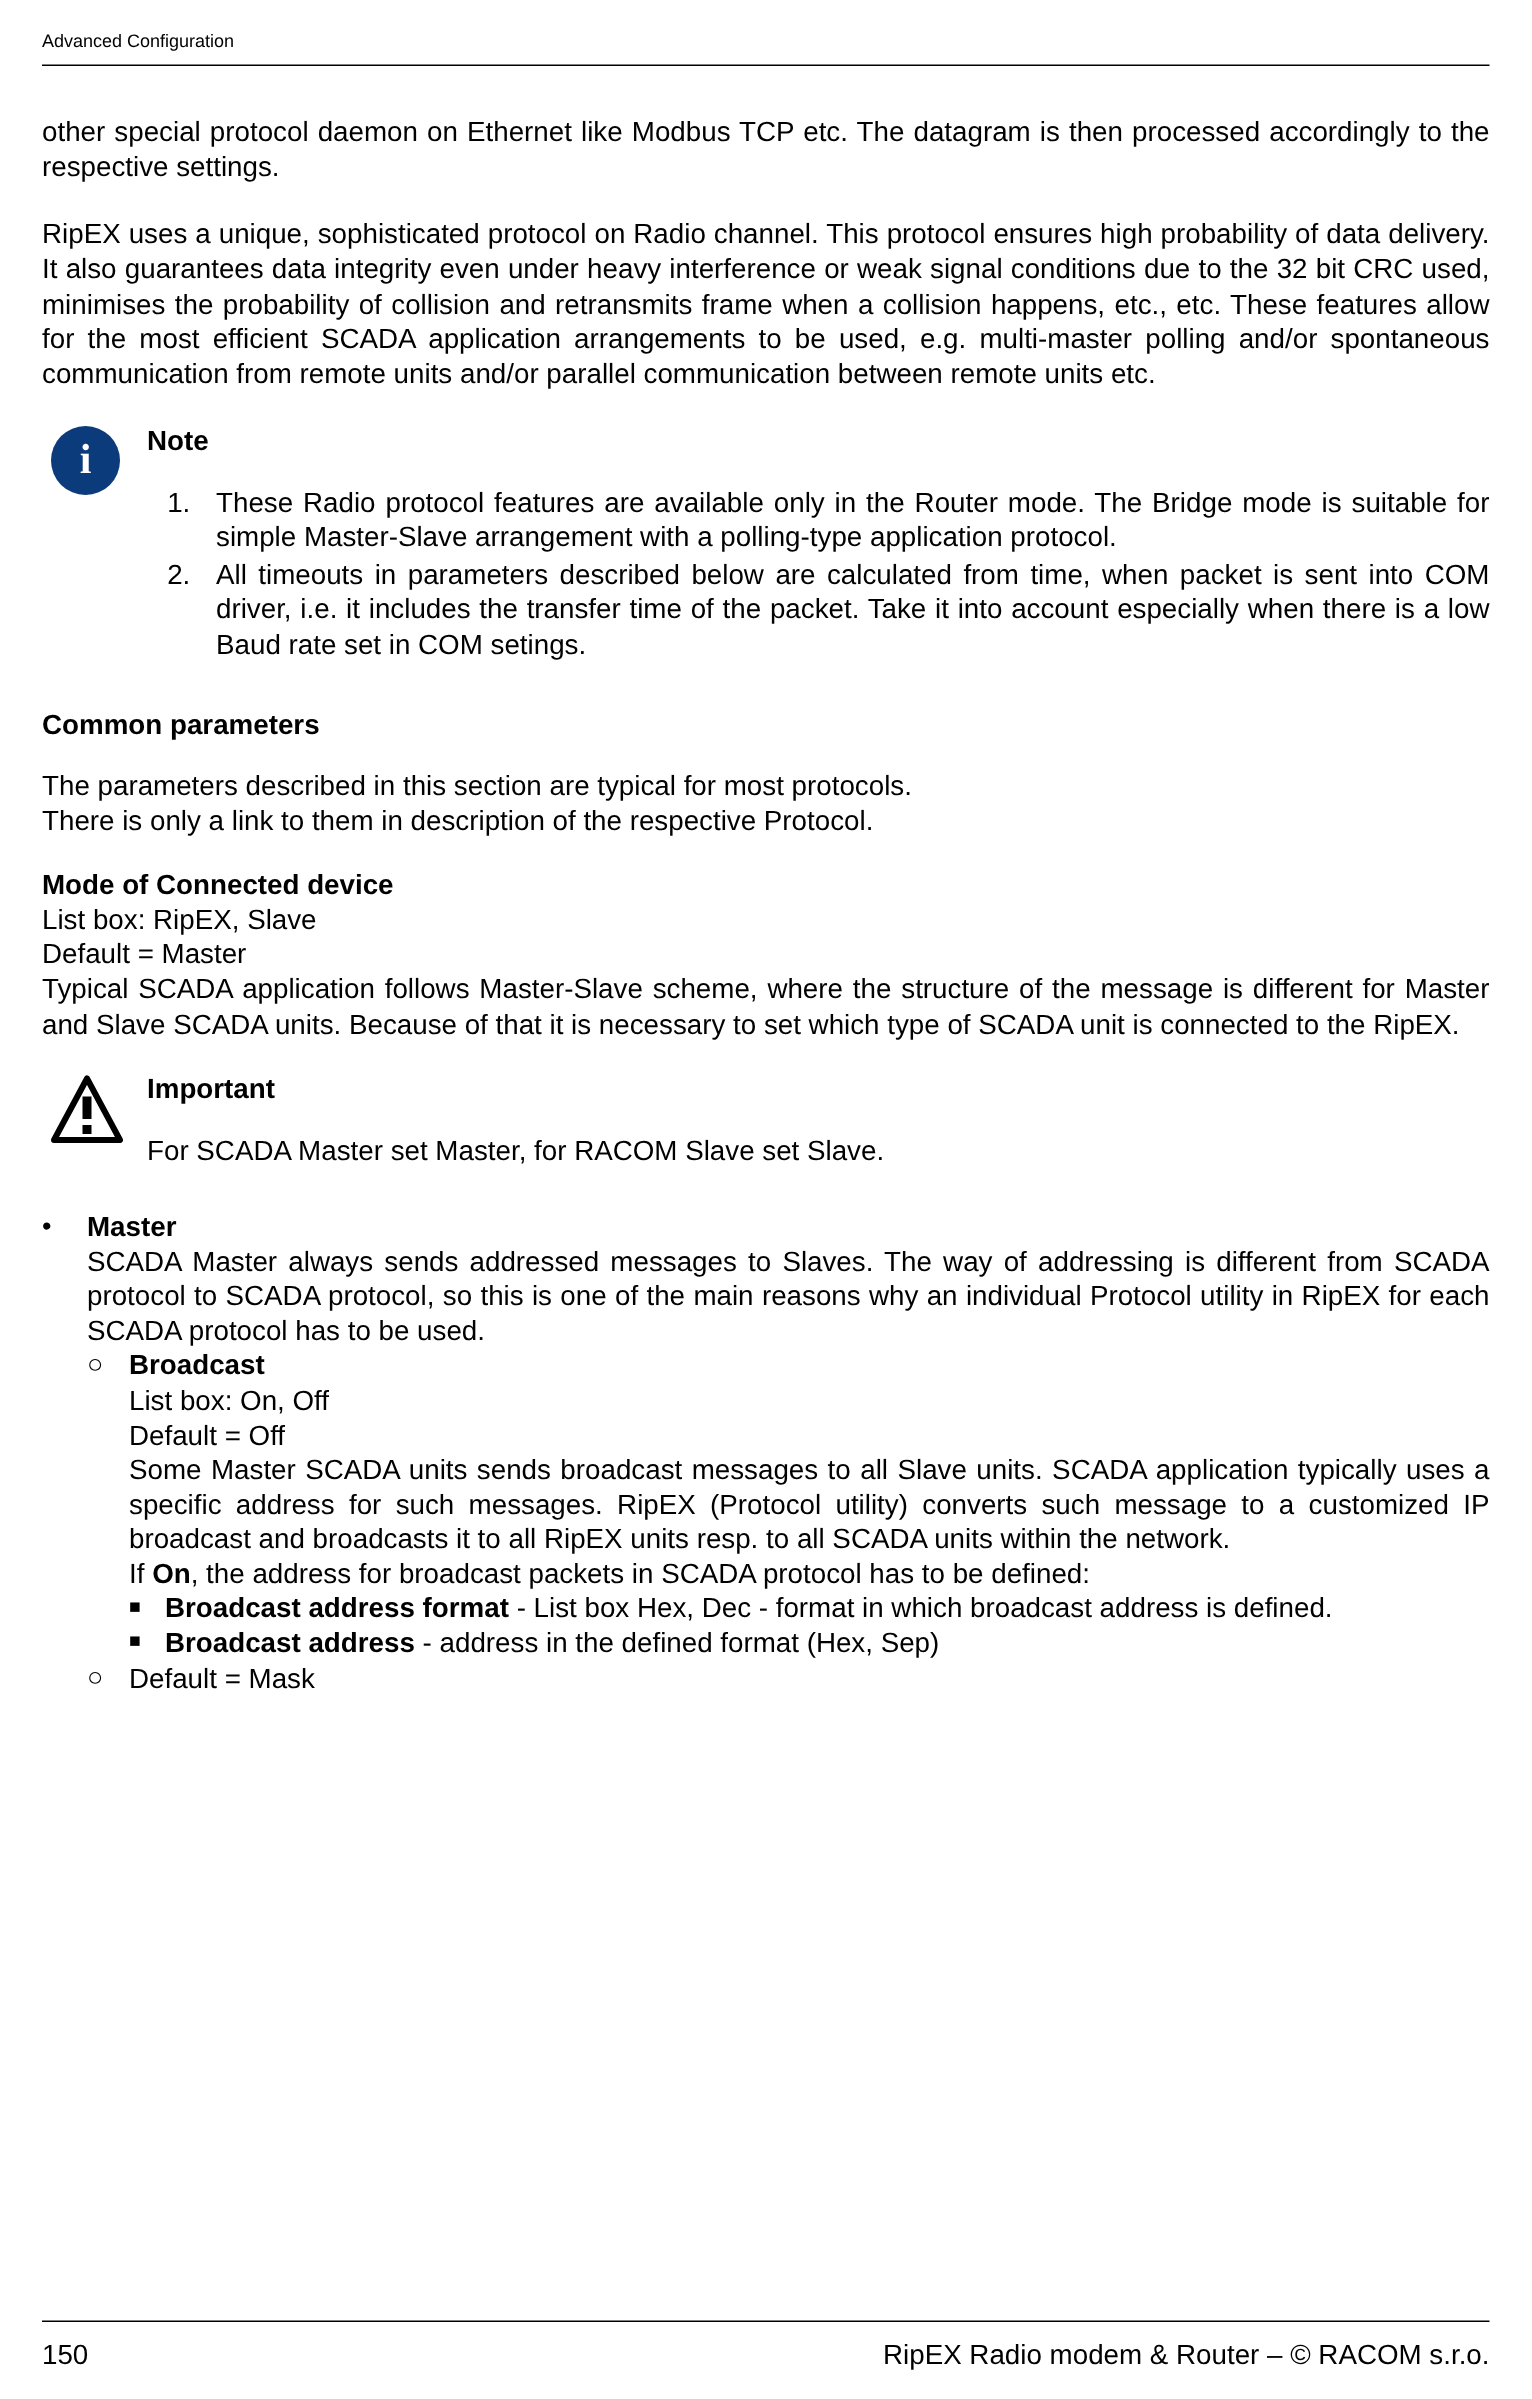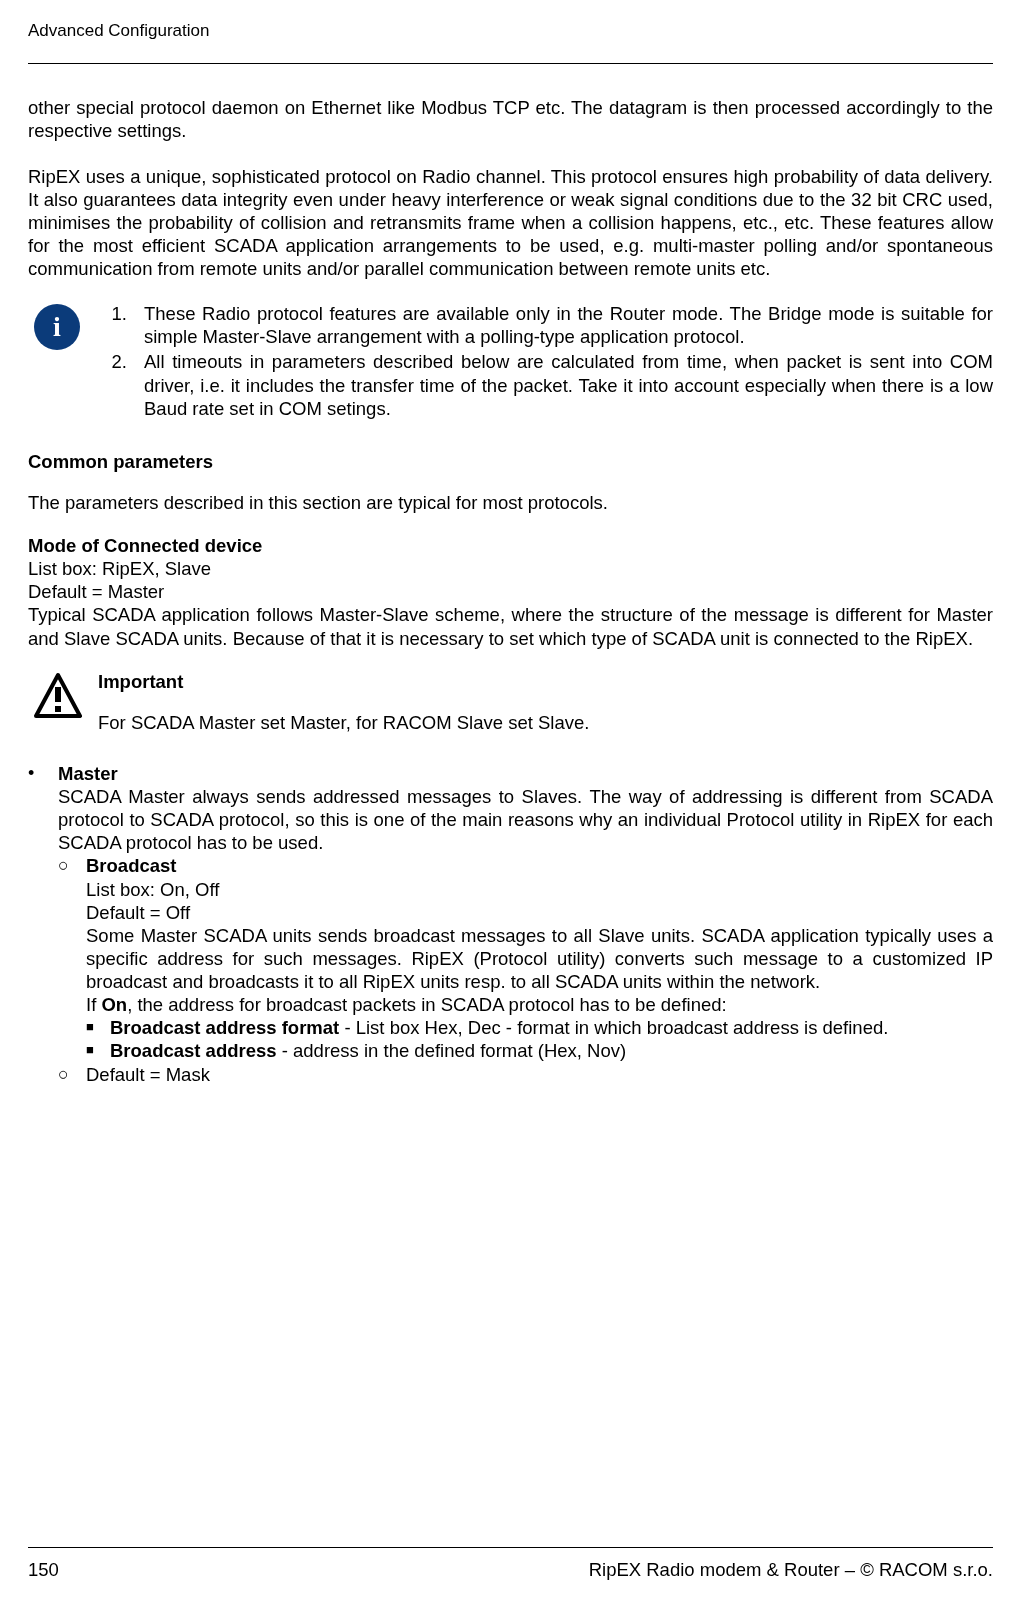--- a/index.html
+++ b/index.html
@@ -13,23 +13,23 @@
     line-height: 1.25;
     color: #000;
     background: #fff;
     width: 1021px;
     height: 1599px;
     position: relative;
     padding: 0 28px;
   }
   .header {
     padding-top: 20px;
-    padding-bottom: 22px;
+    padding-bottom: 8px;
     border-bottom: 1px solid #000;
-    font-size: 17px;
+    font-size: 12px;
   }
   .main {
     padding-top: 32px;
   }
   .para {
     text-align: justify;
     margin-bottom: 22px;
   }
   .admonition {
     display: flex;
@@ -156,31 +156,33 @@
 
   <p class="para">RipEX uses a unique, sophisticated protocol on Radio channel. This protocol ensures high probability of data delivery. It also guarantees data integrity even under heavy interference or weak signal conditions due to the 32 bit CRC used, minimises the probability of collision and retransmits frame when a collision happens, etc., etc. These features allow for the most efficient SCADA application arrangements to be used, e.g. multi-master polling and/or spontaneous communication from remote units and/or parallel communication between remote units etc.</p>
 
   <div class="admonition">
     <div class="admonition-icon">
       <div class="info-circle">
           <span>i</span>
         </div>
     </div>
     <div class="admonition-body">
+      <div class="admonition-title">Note</div>
       <ol class="note-list">
         <li>These Radio protocol features are available only in the Router mode. The Bridge mode is suitable for simple Master-Slave arrangement with a polling-type application protocol.</li>
         <li>All timeouts in parameters described below are calculated from time, when packet is sent into COM driver, i.e. it includes the transfer time of the packet. Take it into account especially when there is a low Baud rate set in COM setings.</li>
       </ol>
     </div>
   </div>
 
   <div class="section-head">Common parameters</div>
 
   <div class="block">
     <div class="block-line">The parameters described in this section are typical for most protocols.</div>
+    <div class="block-line">There is only a link to them in description of the respective Protocol.</div>
   </div>
 
   <div class="block">
     <div class="sub-head">Mode of Connected device</div>
     <div class="block-line">List box: RipEX, Slave</div>
     <div class="block-line">Default = Master</div>
     <div class="block-line">Typical SCADA application follows Master-Slave scheme, where the structure of the message is different for Master and Slave SCADA units. Because of that it is necessary to set which type of SCADA unit is connected to the RipEX.</div>
   </div>
 
   <div class="admonition">
@@ -221,21 +223,21 @@
                 <div class="bullet-body">
                   <p>
                     <strong>Broadcast address format</strong><span> - List box Hex, Dec - format in which broadcast address is defined.</span>
                   </p>
                 </div>
               </div>
               <div class="bullet-row">
                 <div class="bullet-mark">■</div>
                 <div class="bullet-body">
                   <p>
-                    <strong>Broadcast address</strong><span> - address in the defined format (Hex, Nov)</span>
+                    <strong>Broadcast address</strong><span> - address in the defined format (Hex, Sep)</span>
                   </p>
                 </div>
               </div>
             </div>
           </div>
         </div>
 
         <div class="bullet-row">
           <div class="bullet-mark">○</div>
           <div class="bullet-body">

